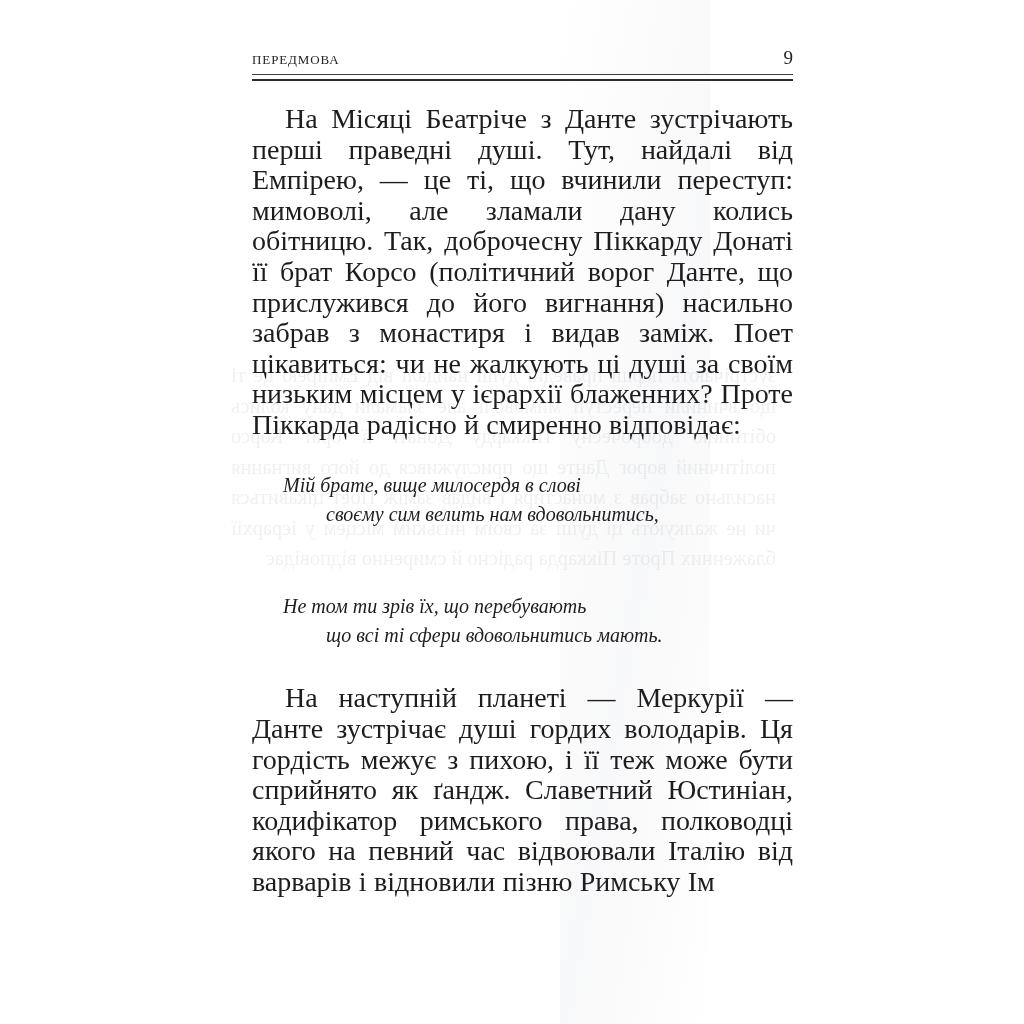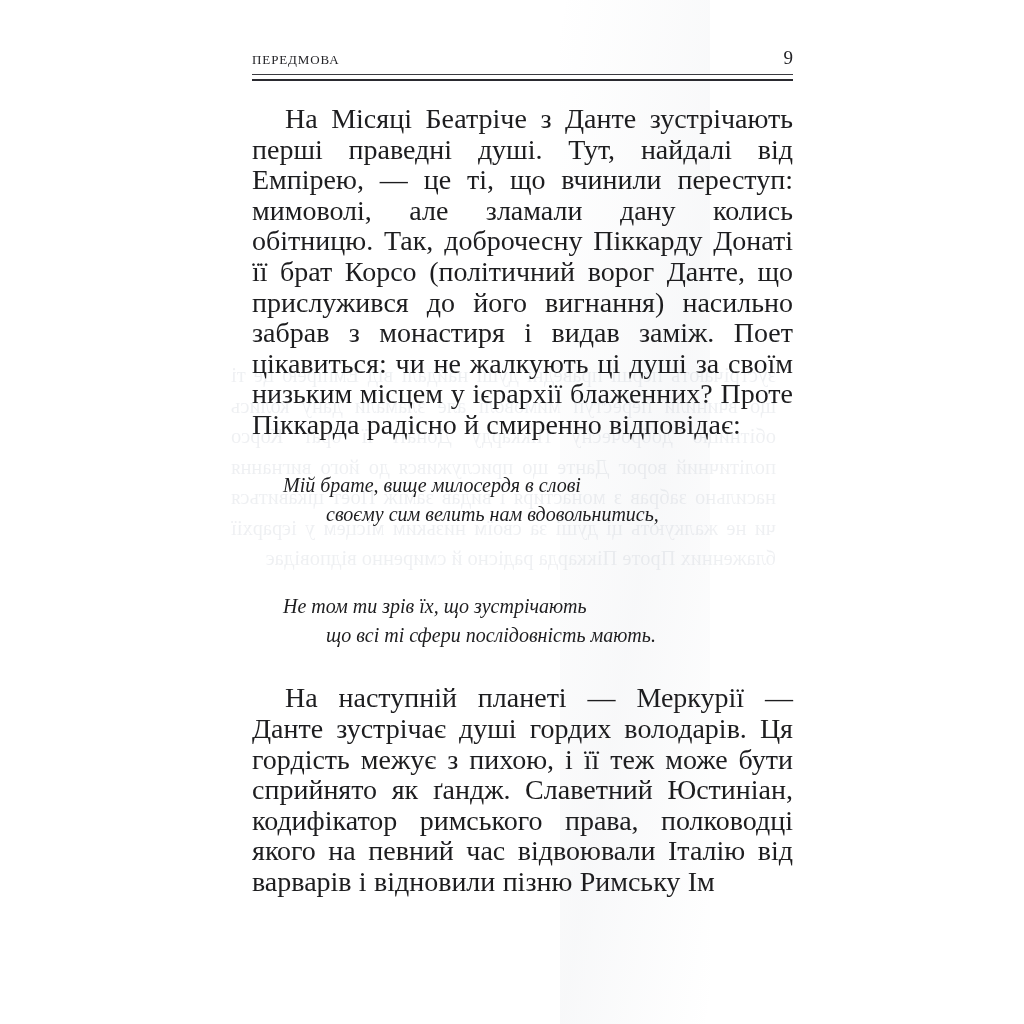--- a/index.html
+++ b/index.html
@@ -153,22 +153,22 @@
       <div class="verse-line first">Мій брате, вище милосердя в слові</div>
       <div class="verse-line">своєму сим велить нам вдовольнитись,</div>
     </div>
 
     <div class="sp-after-verse"></div>
 
 
     <div class="sp-before-verse2"></div>
 
     <div class="verse">
-      <div class="verse-line first">Не том ти зрів їх, що зустрічають</div>
-      <div class="verse-line">що всі ті сфери послідовність мають.</div>
+      <div class="verse-line first">Не том ти зрів їх, що перебувають</div>
+      <div class="verse-line">що всі ті сфери вдовольнитись мають.</div>
     </div>
 
     <div class="sp-after-verse2"></div>
 
     <p class="para">На наступній планеті — Меркурії — Данте зу­стрічає душі гордих володарів. Ця гордість межує з пихою, і її теж може бути сприйнято як ґандж. Славетний Юстиніан, кодифікатор римського права, полководці якого на певний час відвоювали Італію від варварів і відновили пізню Римську Ім­</p>
 
   </div>
 </div>
 
 </body></html>

